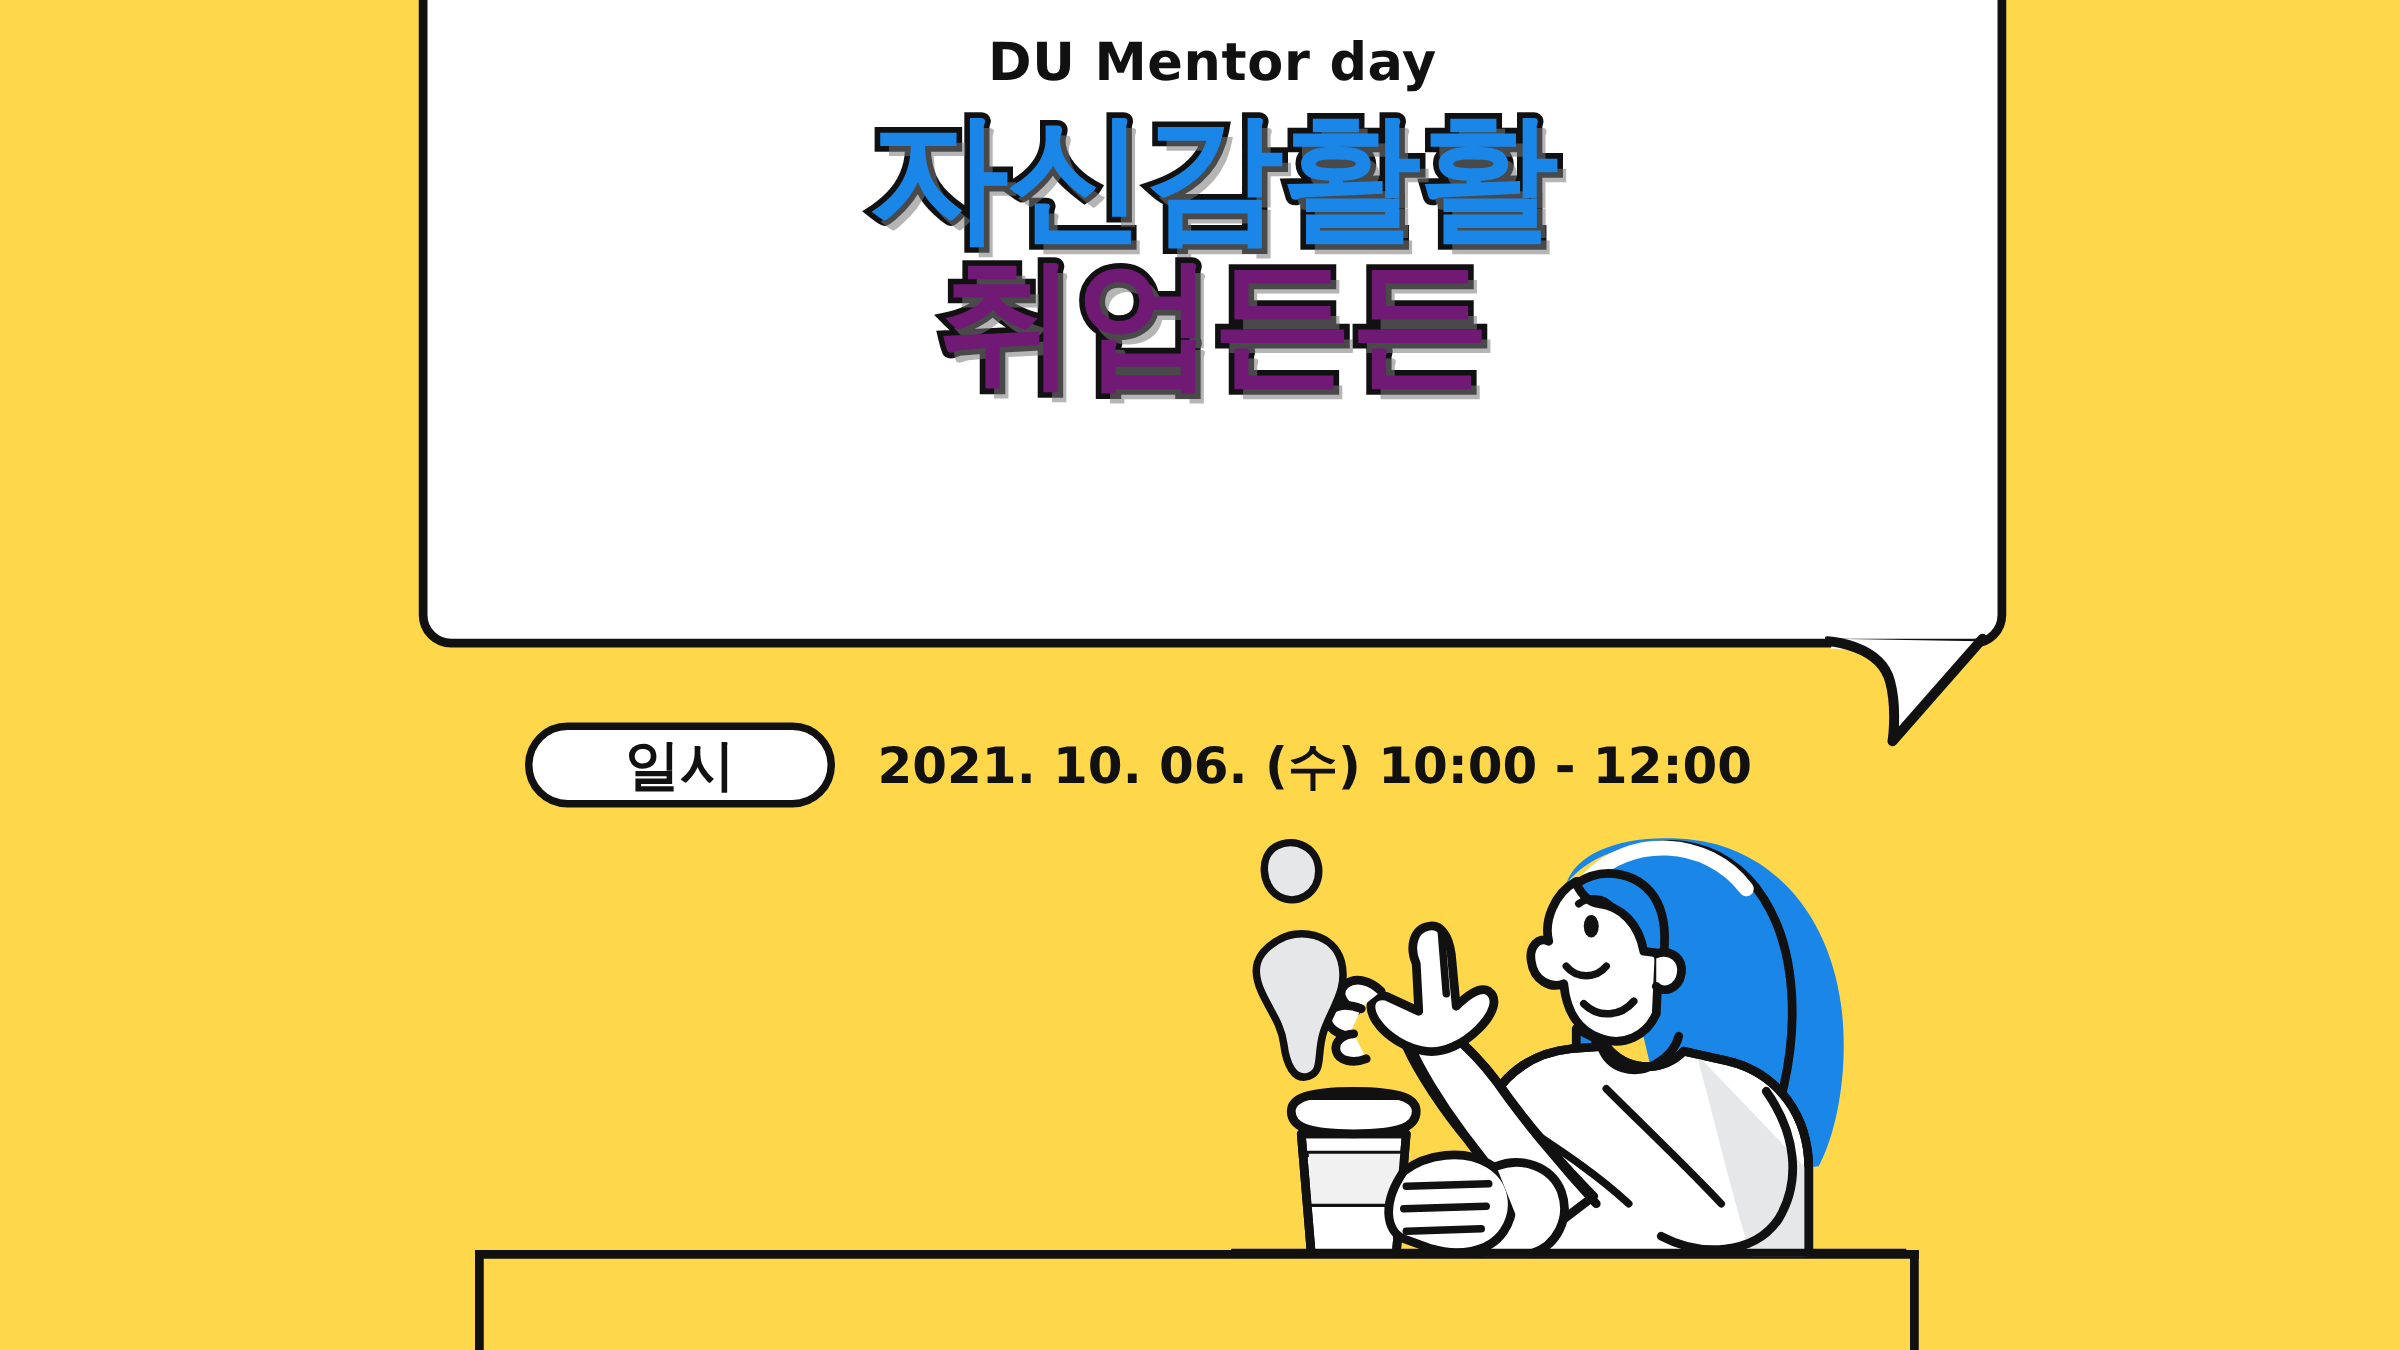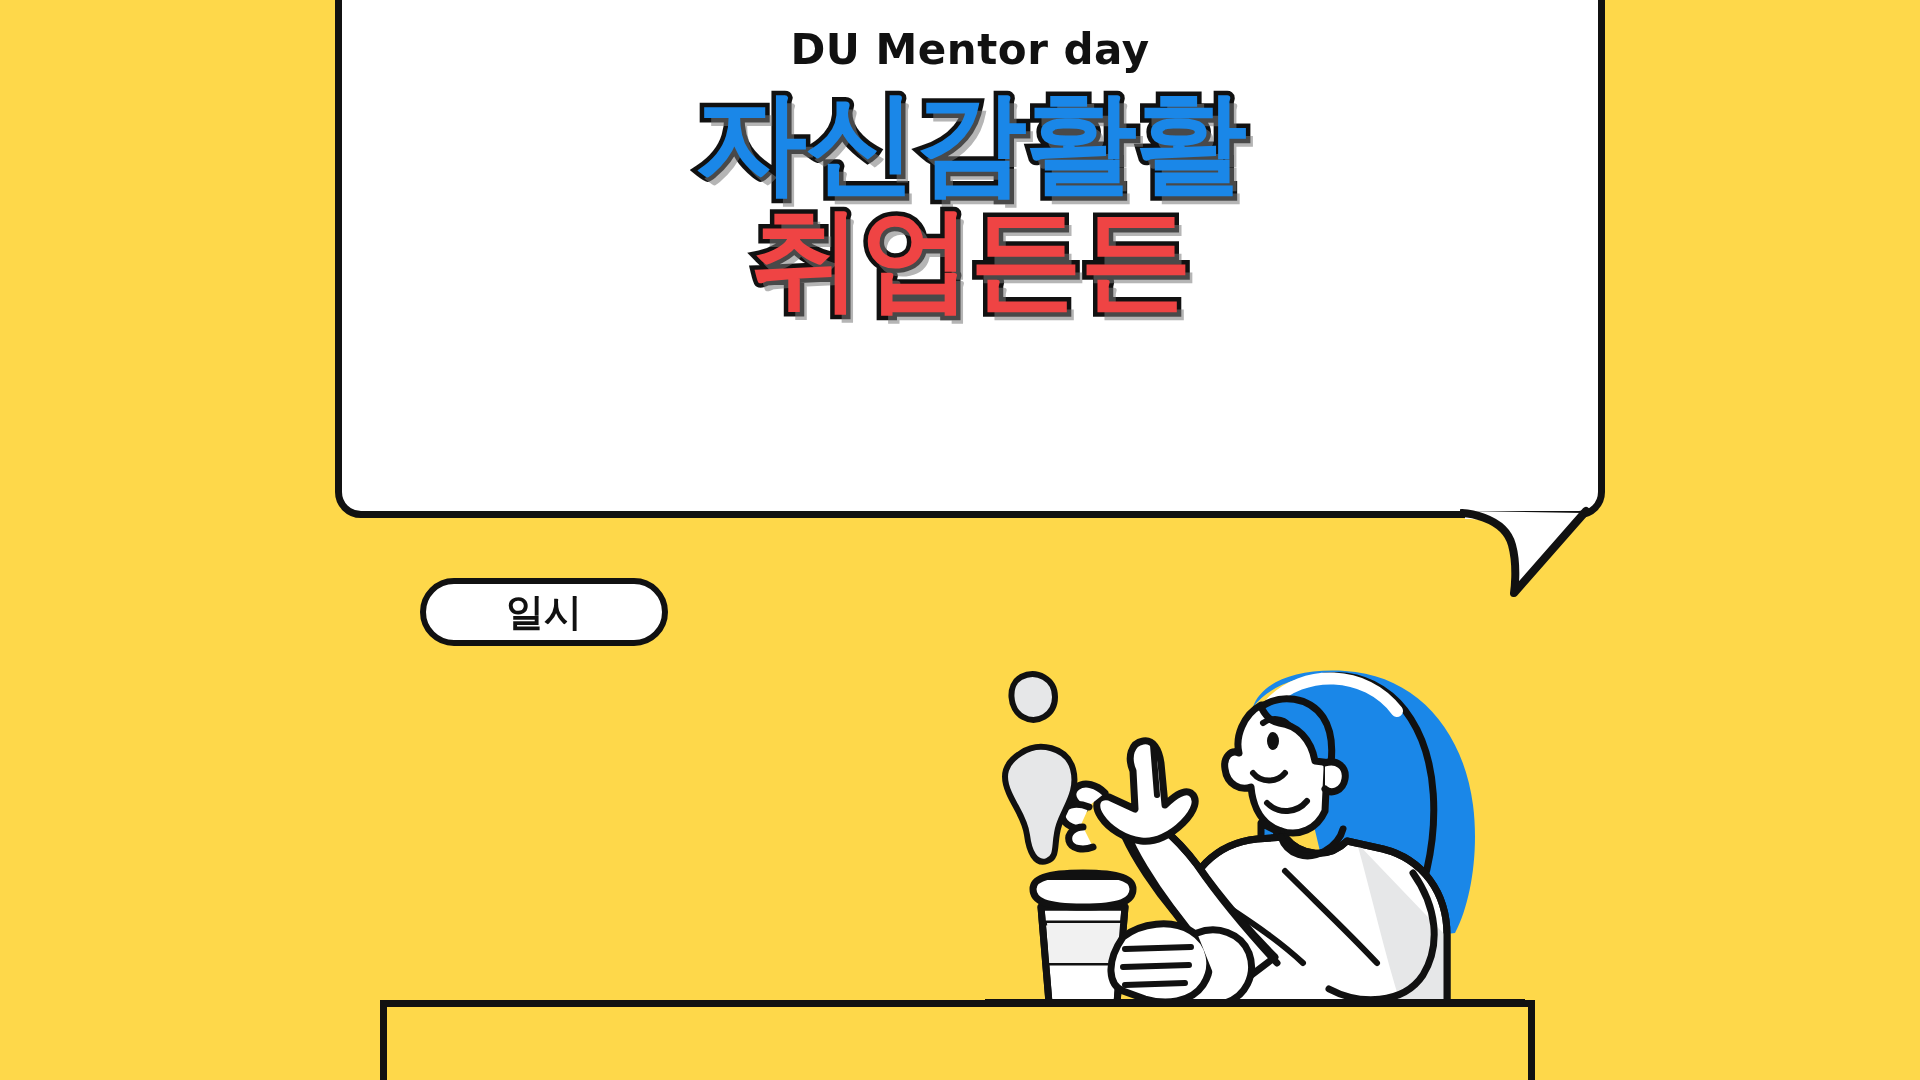--- a/index.html
+++ b/index.html
@@ -74,21 +74,21 @@
   .headline .l1 {
     display: block;
     color: #1A87E8;
     -webkit-text-stroke: 9px #111111;
     paint-order: stroke fill;
     text-shadow: 7px 8px 0 rgba(120,120,120,0.55);
     text-align: center;
   }
   .headline .l2 {
     display: block;
-    color: #ef4444;
+    color: #701a75;
     -webkit-text-stroke: 9px #111111;
     paint-order: stroke fill;
     text-shadow: 7px 8px 0 rgba(120,120,120,0.55);
     margin-top: 2px;
   }
 
   
   .info {
     position: absolute;
     left: 420px;
@@ -103,21 +103,21 @@
   .pill {
     width: 248px;
     height: 68px;
     background: #ffffff;
     border: 6px solid #111111;
     border-radius: 40px;
     box-sizing: border-box;
     display: flex;
     align-items: center;
     justify-content: center;
-    font-size: 38px;
+    font-size: 44px;
     font-weight: 700;
     color: #111111;
     flex: none;
     font-family: Liberation Mono, monospace;
   }
   .info-value {
     margin-left: 34px;
     font-size: 40px;
     font-weight: 600;
     color: #111111;
@@ -170,20 +170,21 @@
   </div>
 
   <svg class="bubble-tail" viewBox="0 0 130 95">
     <path d="M5 6 L5 14 C5 14 44 12 52 40 C58 62 54 86 54 86 L124 8 Z" fill="#FFFFFF" stroke="none"></path>
     <path d="M2 8 C2 8 44 10 52 40 C58 62 54 88 54 88 L126 6" fill="none" stroke="#111111" stroke-width="8" stroke-linecap="round" stroke-linejoin="round"></path>
   </svg>
 
   <div class="info">
     <div class="info-row">
       <div class="pill">일시</div>
+      <div class="info-value">2021. 10. 06. (수) 10:00 - 12:00</div>
     </div>
     <div class="info-row">
     </div>
   </div>
 
   <div class="illustration">
     <svg width="540" height="360" viewBox="0 0 540 360">
       <g stroke="#111111" stroke-width="7" stroke-linecap="round" stroke-linejoin="round" fill="none">
 
         <path d="M268 62 C300 22 372 20 404 64 C432 102 430 160 424 198

